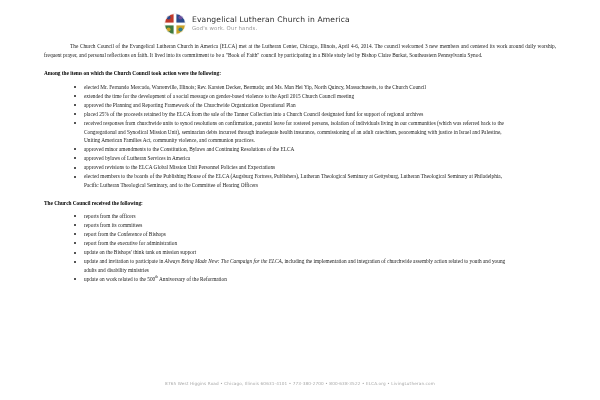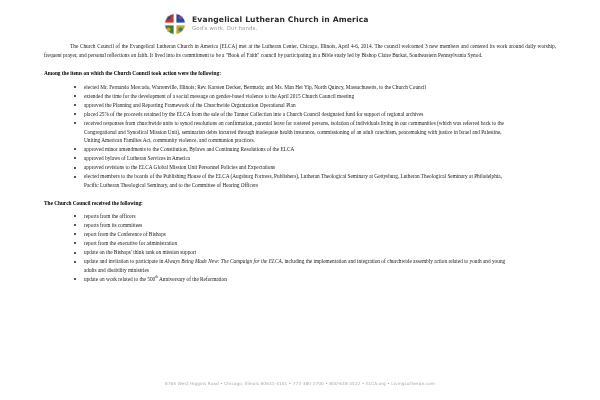--- a/index.html
+++ b/index.html
@@ -38,21 +38,21 @@
   }
   .logo-text {
     display: flex;
     flex-direction: column;
     justify-content: center;
     line-height: 1.05;
   }
   .logo-title {
     font-family: "DejaVu Sans", sans-serif;
     font-size: 7.6px;
-    font-weight: bold;
+    font-weight: normal;
     color: #2b2b2b;
     letter-spacing: 0.15px;
     white-space: nowrap;
   }
   .logo-tagline {
     font-family: "DejaVu Sans", sans-serif;
     font-size: 5.4px;
     font-weight: normal;
     color: #9a9a9a;
     letter-spacing: 0.1px;

